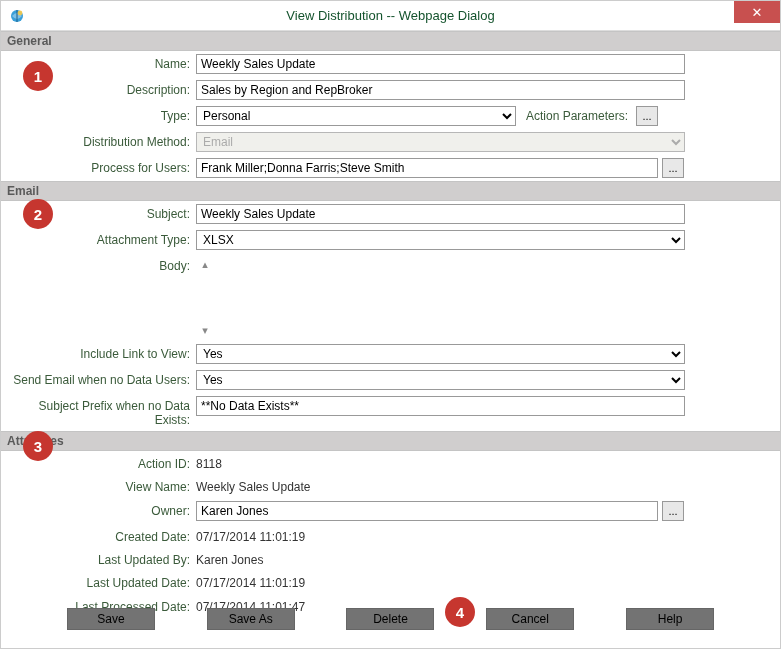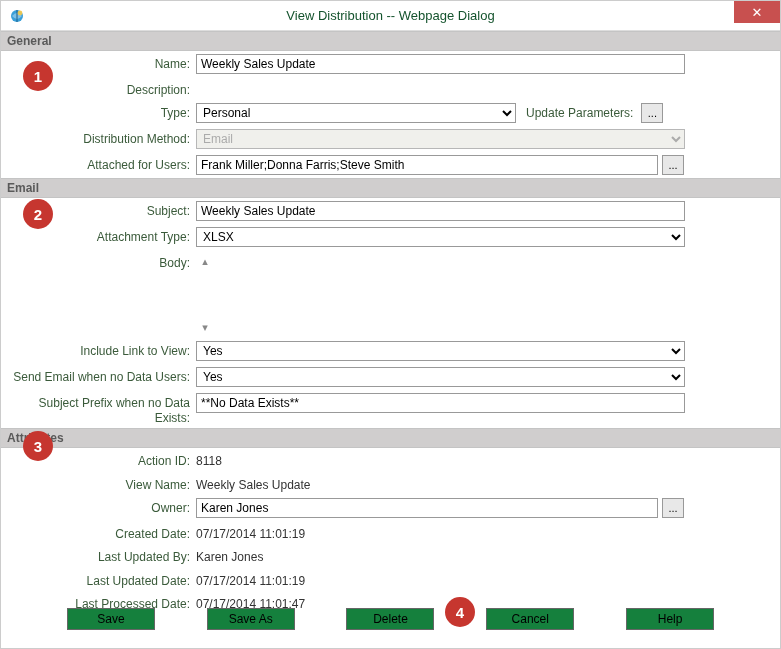--- a/index.html
+++ b/index.html
@@ -140,21 +140,21 @@
   bottom: 18px;
   left: 0; right: 0;
   display: flex;
   justify-content: space-around;
   padding: 0 40px;
 }
 .dlg-btn {
   width: 88px;
   height: 22px;
   border: 1px solid #666;
-  background: #15803d;
+  background: #737373;
   font-size: 12px;
   cursor: pointer;
 }
 .scrollbar-arrows {
   display: flex;
   flex-direction: column;
   justify-content: space-between;
   margin-left: 2px;
 }
 .scroll-arrow {
@@ -188,44 +188,47 @@
 
   <div class="field-row">
     <div class="field-label">Name:</div>
     <div class="field-value">
       <input type="text" class="input-wide" value="Weekly Sales Update" style="">
     </div>
   </div>
 
   <div class="field-row">
     <div class="field-label">Description:</div>
+    <div class="field-value">
+      <input type="text" class="input-wide" value="Sales by Region and RepBroker" style="">
+    </div>
   </div>
 
   <div class="field-row">
     <div class="field-label">Type:</div>
     <div class="field-value">
       <select class="sel-type">
         <option>Personal</option>
       </select>
-      <span class="action-params-label">Update Parameters:</span>
+      <span class="action-params-label">Action Parameters:</span>
       <button class="ellipsis-btn">...</button>
     </div>
   </div>
 
   <div class="field-row">
     <div class="field-label">Distribution Method:</div>
     <div class="field-value">
       <select class="sel-full" disabled="">
         <option>Email</option>
       </select>
     </div>
   </div>
 
   <div class="field-row">
-    <div class="field-label">Attached for Users:</div>
+    <div class="field-label">Process for Users:</div>
     <div class="field-value">
       <input type="text" style="width: 462px;" value="Frank Miller;Donna Farris;Steve Smith">
       <button class="ellipsis-btn">...</button>
     </div>
   </div>
 
   <div class="section-header">Email</div>
 
   <div class="field-row">
     <div class="field-label">Subject:</div>

